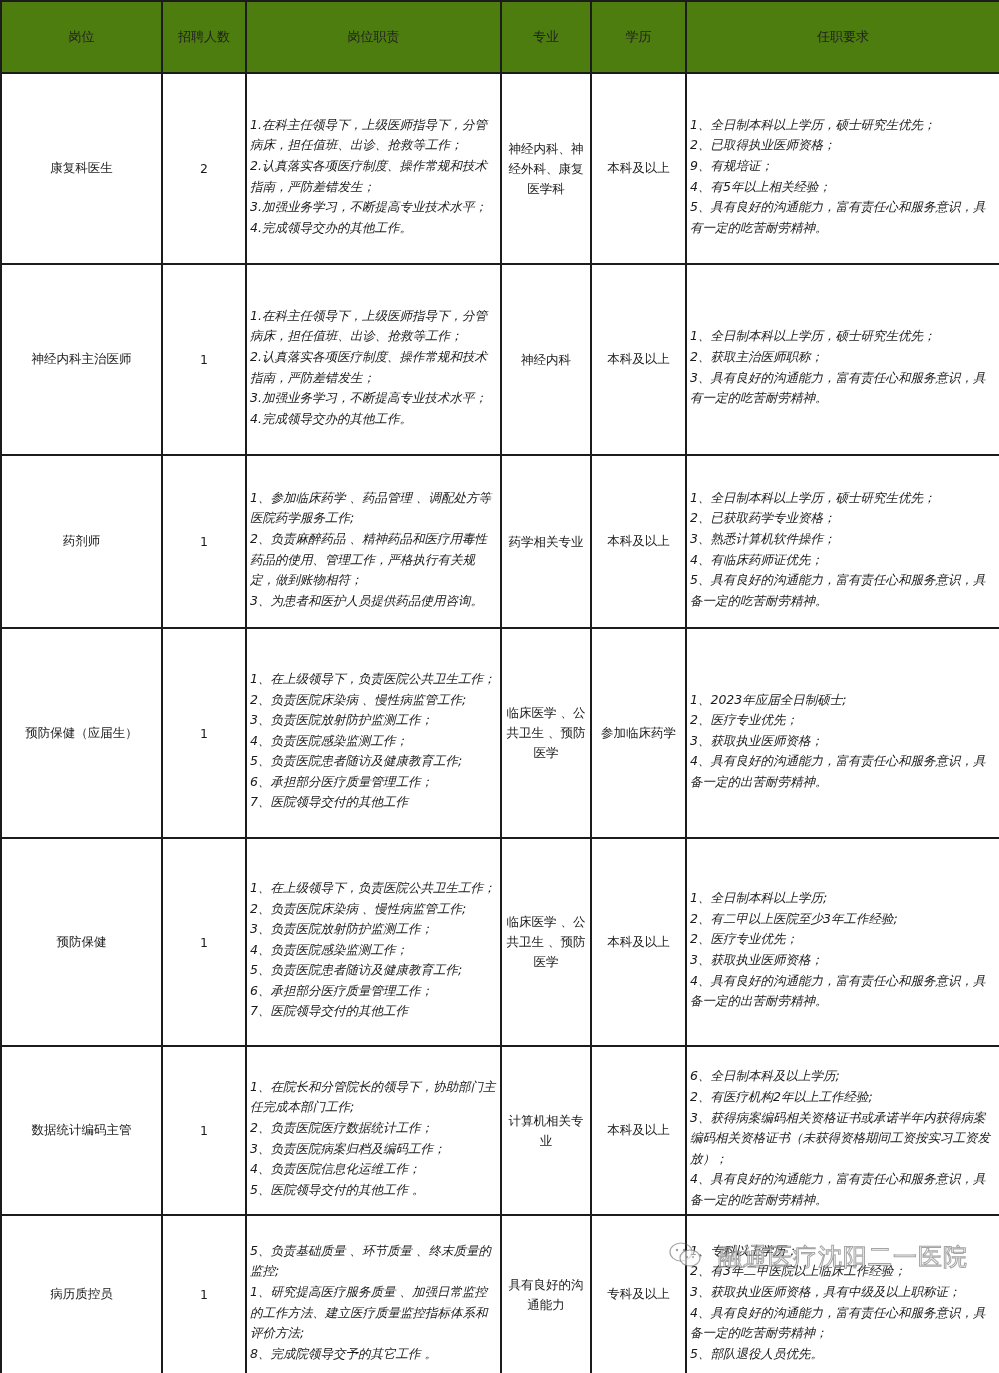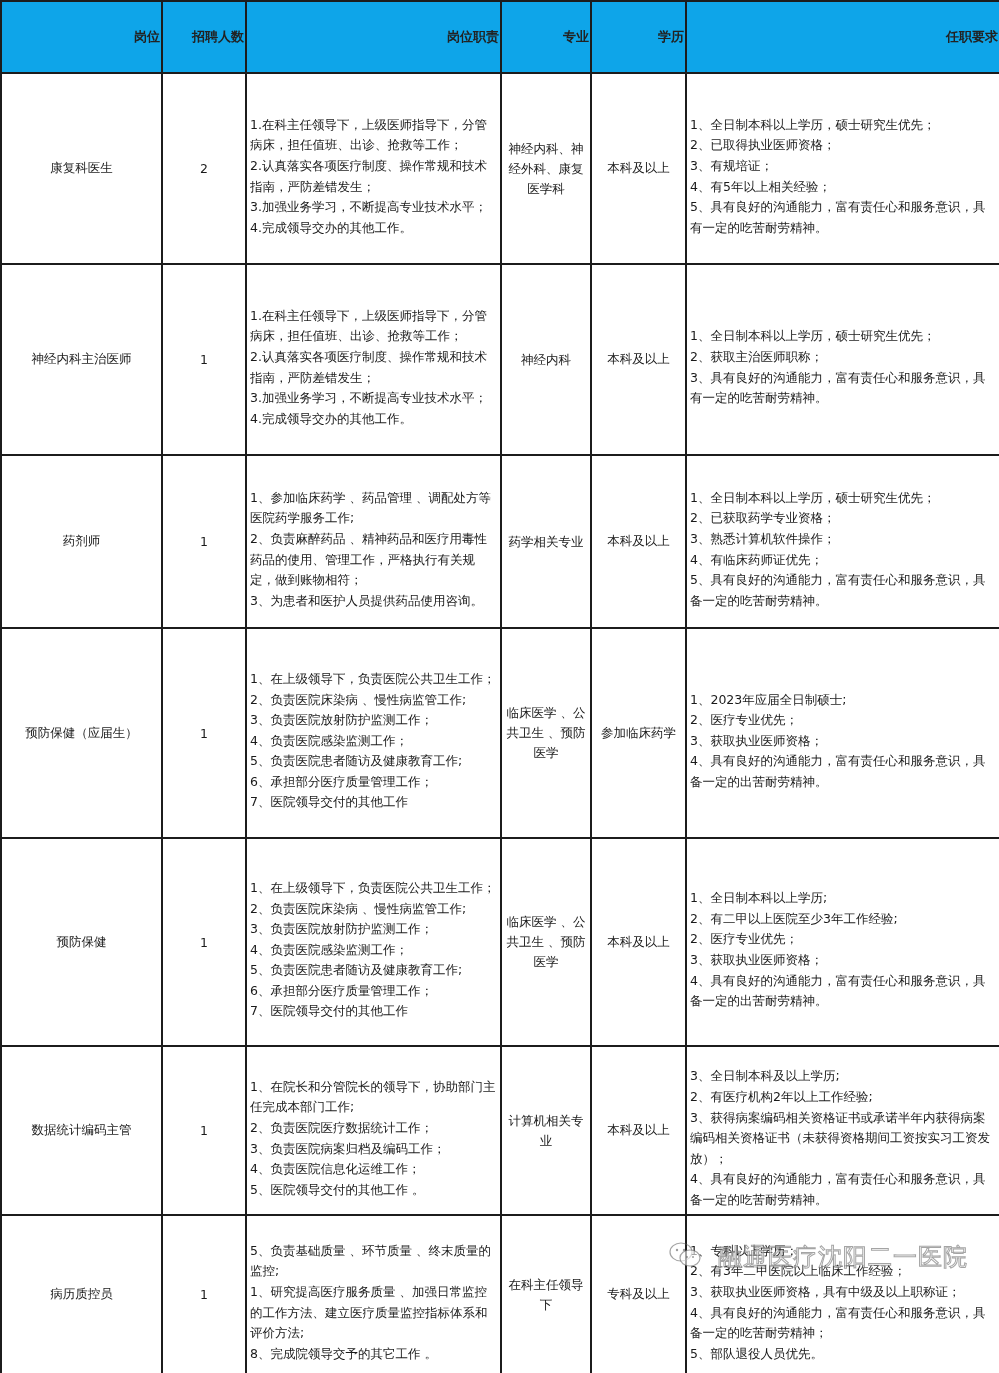--- a/index.html
+++ b/index.html
@@ -1,26 +1,26 @@
 <!DOCTYPE html>
 <html><head>
 <meta charset="utf-8">
 <style>
   html, body { margin: 0; padding: 0; background: #ffffff; }
   body { width: 999px; height: 1373px; position: relative; overflow: hidden;
          font-family: "DejaVu Sans", "Liberation Sans", sans-serif; color: #1a1a1a; }
   table.recruit { border-collapse: collapse; position: absolute; left: 0; top: 0;
                   width: 999px; table-layout: fixed; }
   table.recruit th, table.recruit td { border: 2px solid #1c1c1c; }
-  table.recruit th { background: #0ea5e9; font-weight: bold; font-size: 13px;
-                     height: 68px; text-align: right; vertical-align: middle; color: #222; }
+  table.recruit th { background: #4d7c0f; font-weight: normal; font-size: 13px;
+                     height: 68px; text-align: center; vertical-align: middle; color: #222; }
   table.recruit td { font-size: 12.5px; vertical-align: middle; }
   td.c { text-align: center; }
   td.major { text-align: center; padding: 16px 3px; line-height: 20px; }
-  td.list { padding: 16px 4px 0 3px; line-height: 20.6px; }
+  td.list { padding: 16px 4px 0 3px; line-height: 20.6px; font-style: italic; }
   .line { display: block; white-space: normal; }
   .watermark { position: absolute; left: 668px; top: 1241px; height: 36px;
                display: flex; align-items: flex-start; pointer-events: none; gap: 12px; }
   .watermark .wm-text { font-size: 24px; color: rgba(255,255,255,0.55);
                         -webkit-text-stroke: 1px rgba(90,90,90,0.55); letter-spacing: 1px;
                         font-family: "DejaVu Sans", sans-serif; }
   .wechat { width: 34px; height: 28px; position: relative; margin-right: 4px; }
   .wechat svg { width: 34px; height: 28px; }
 </style>
 </head>
@@ -53,21 +53,21 @@
           <span class="line">1.在科主任领导下，上级医师指导下，分管病床，担任值班、出诊、抢救等工作；</span>
           <span class="line">2.认真落实各项医疗制度、操作常规和技术指南，严防差错发生；</span>
           <span class="line">3.加强业务学习，不断提高专业技术水平；</span>
           <span class="line">4.完成领导交办的其他工作。</span>
         </td>
         <td class="major">神经内科、神经外科、康复医学科</td>
         <td class="c">本科及以上</td>
         <td class="list">
           <span class="line">1、全日制本科以上学历，硕士研究生优先；</span>
           <span class="line">2、已取得执业医师资格；</span>
-          <span class="line">3、有规培证；</span>
+          <span class="line">9、有规培证；</span>
           <span class="line">4、有5年以上相关经验；</span>
           <span class="line">5、具有良好的沟通能力，富有责任心和服务意识，具有一定的吃苦耐劳精神。</span>
         </td>
       </tr>
       <tr style="height: 191px;">
         <td class="c">神经内科主治医师</td>
         <td class="c">1</td>
         <td class="list">
           <span class="line">1.在科主任领导下，上级医师指导下，分管病床，担任值班、出诊、抢救等工作；</span>
           <span class="line">2.认真落实各项医疗制度、操作常规和技术指南，严防差错发生；</span>
@@ -149,35 +149,35 @@
         <td class="list">
           <span class="line">1、在院长和分管院长的领导下，协助部门主任完成本部门工作;</span>
           <span class="line">2、负责医院医疗数据统计工作；</span>
           <span class="line">3、负责医院病案归档及编码工作；</span>
           <span class="line">4、负责医院信息化运维工作；</span>
           <span class="line">5、医院领导交付的其他工作 。</span>
         </td>
         <td class="major">计算机相关专业</td>
         <td class="c">本科及以上</td>
         <td class="list">
-          <span class="line">3、全日制本科及以上学历;</span>
+          <span class="line">6、全日制本科及以上学历;</span>
           <span class="line">2、有医疗机构2年以上工作经验;</span>
           <span class="line">3、获得病案编码相关资格证书或承诺半年内获得病案编码相关资格证书（未获得资格期间工资按实习工资发放）；</span>
           <span class="line">4、具有良好的沟通能力，富有责任心和服务意识，具备一定的吃苦耐劳精神。</span>
         </td>
       </tr>
       <tr style="height: 159px;">
         <td class="c">病历质控员</td>
         <td class="c">1</td>
         <td class="list">
           <span class="line">5、负责基础质量 、环节质量 、终末质量的监控;</span>
           <span class="line">1、研究提高医疗服务质量 、加强日常监控的工作方法、建立医疗质量监控指标体系和评价方法;</span>
           <span class="line">8、完成院领导交予的其它工作 。</span>
         </td>
-        <td class="major">在科主任领导下</td>
+        <td class="major">具有良好的沟通能力</td>
         <td class="c">专科及以上</td>
         <td class="list">
           <span class="line">1、专科以上学历；</span>
           <span class="line">2、有3年二甲医院以上临床工作经验；</span>
           <span class="line">3、获取执业医师资格，具有中级及以上职称证；</span>
           <span class="line">4、具有良好的沟通能力，富有责任心和服务意识，具备一定的吃苦耐劳精神；</span>
           <span class="line">5、部队退役人员优先。</span>
         </td>
       </tr>
     </tbody>

